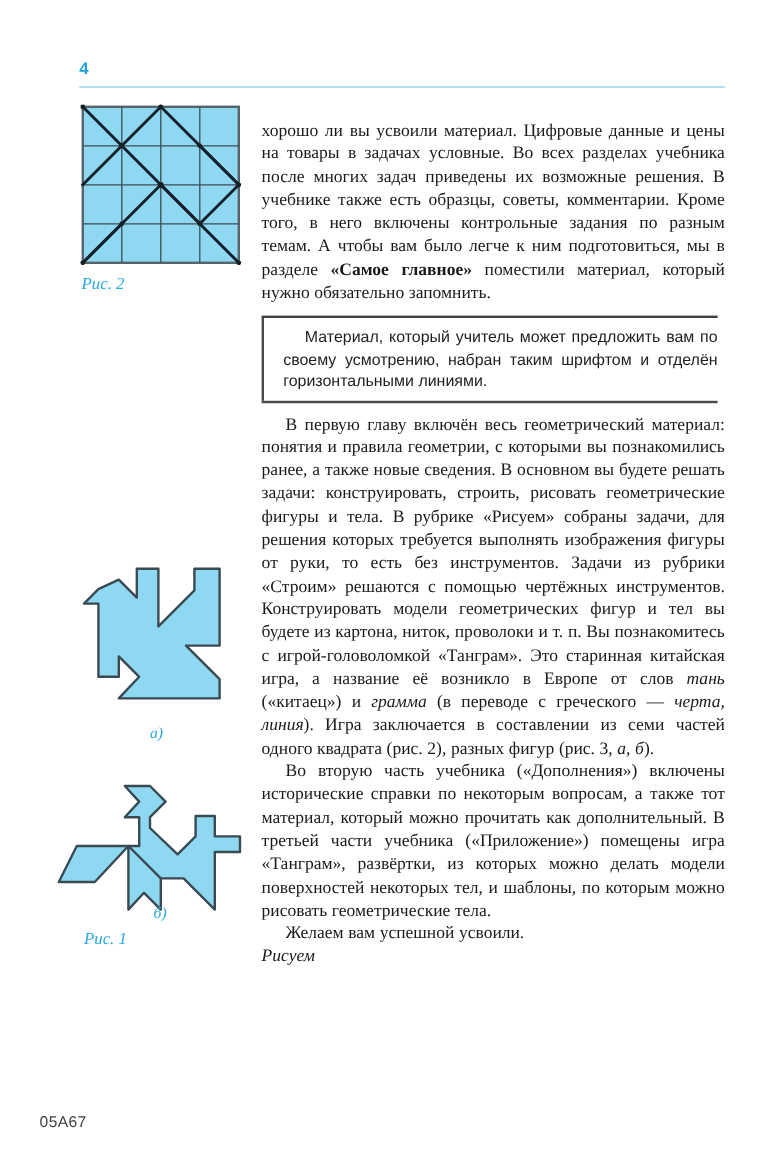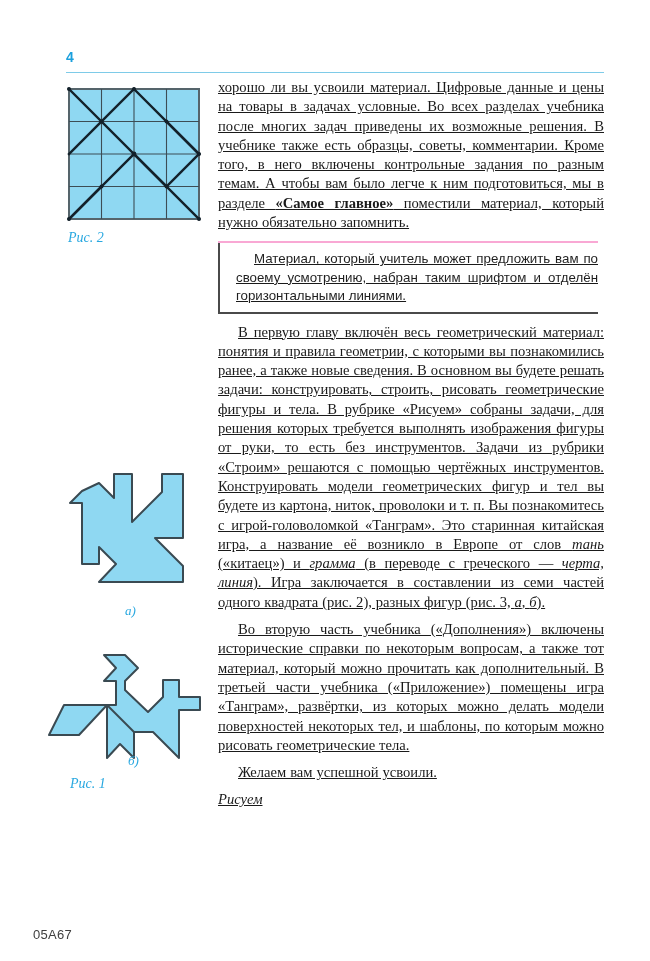--- a/index.html
+++ b/index.html
@@ -88,46 +88,45 @@
   #figa-wrap  { left: 52px;  top: 470px; }
   #figa-cap   { left: 125px; top: 603px; }
   #figb-wrap  { left: 42px;  top: 650px; }
   #figb-cap   { left: 128px; top: 753px; }
   #fig3-cap   { left: 70px;  top: 776px; }
 
   
   .text-col {
     position: absolute;
     left: 218px;
-    top: 78px;
+    top: 100px;
     width: 386px;
-    text-decoration: underline;
   }
   p.body {
     margin: 0 0 0 0;
     font-size: 14.6px;
     line-height: 19.3px;
     text-align: justify;
     text-indent: 0;
     -webkit-hyphens: manual;
     hyphens: manual;
     word-spacing: 0.2px;
   }
   p.body.indent { text-indent: 20px; }
-  p.body + p.body { margin-top: 8px; }
+  p.body + p.body { margin-top: 0; }
 
   b.tight { font-weight: bold; }
   i.tight { font-style: italic; }
 
   
   .callout {
     position: relative;
     margin: 9px 6px 9px 0;
     padding: 7px 0 6px 18px;
-    border-top: 2px solid #f9a8d4;
+    border-top: 2px solid #404040;
     border-bottom: 2px solid #4a4a4a;
   }
   .callout::before {
     content: "";
     position: absolute;
     left: 0;
     top: 0;
     bottom: 0;
     width: 2px;
     background: #4a4a4a;

